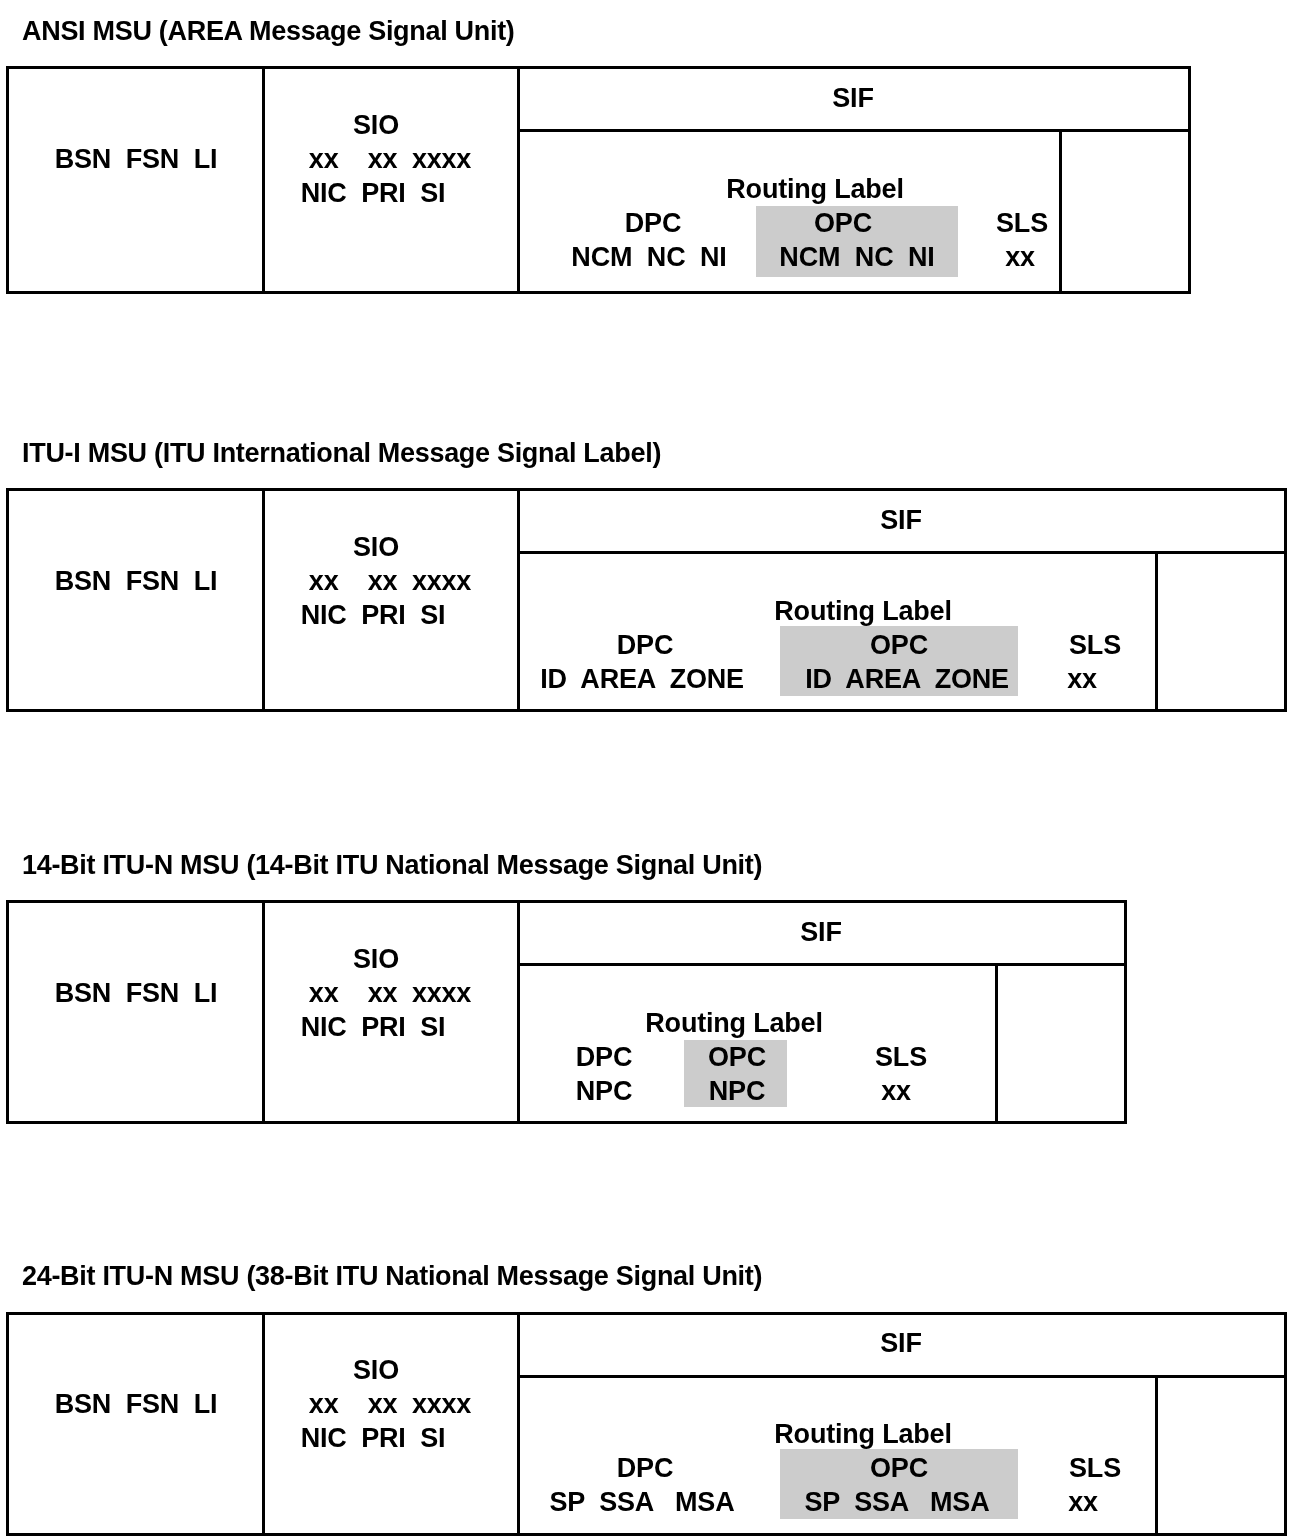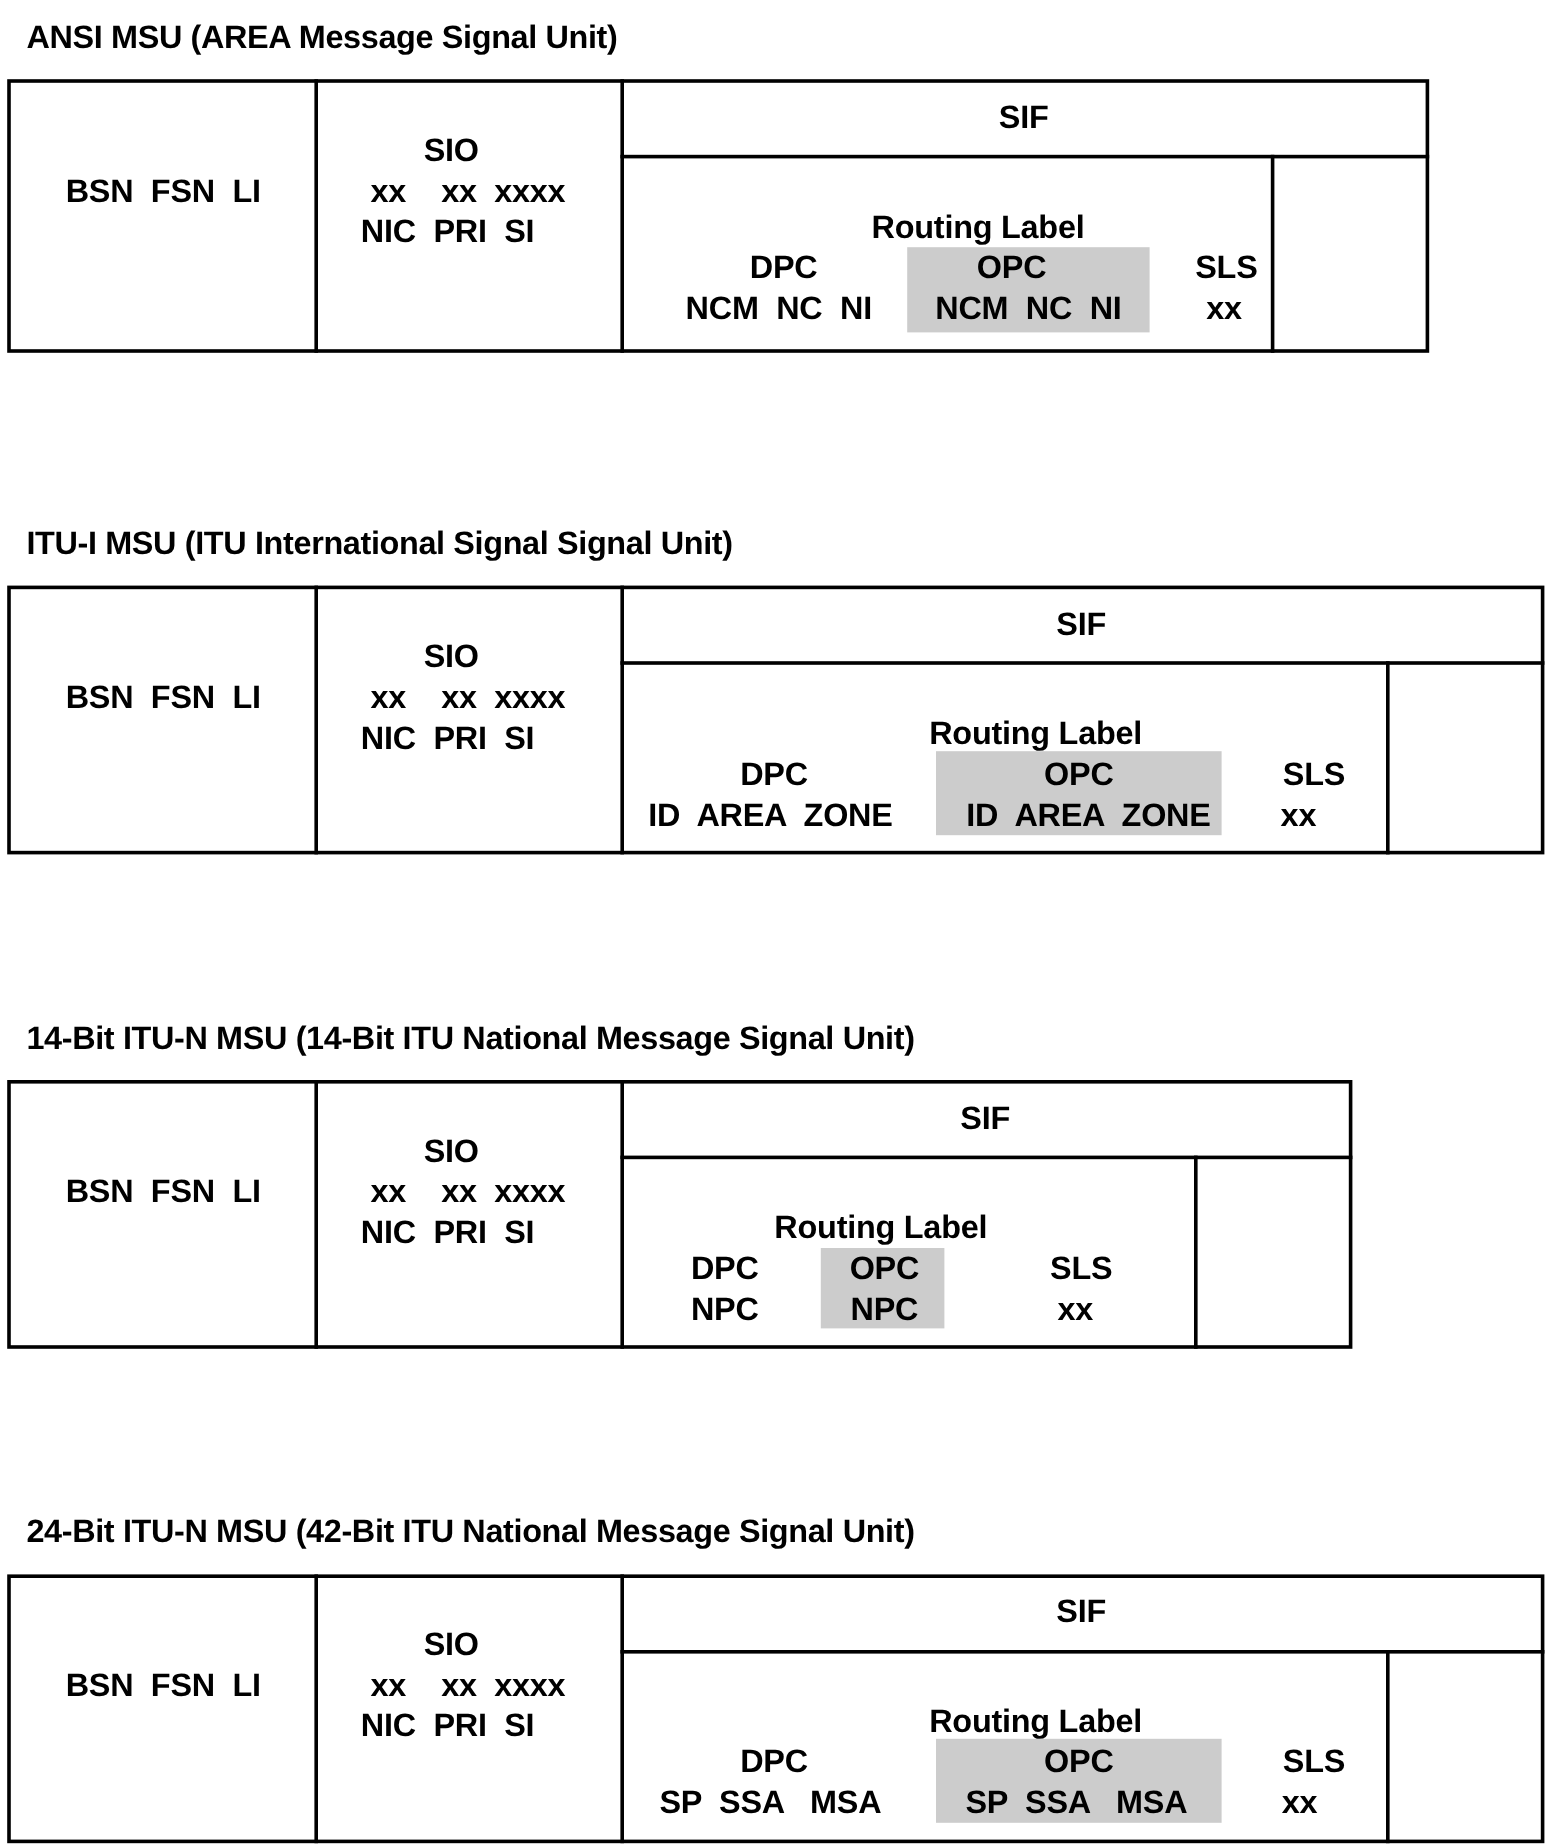--- a/index.html
+++ b/index.html
@@ -33,21 +33,21 @@
   <div class="t c" style="left:815px; top:176px;">Routing Label</div>
   <div class="t c" style="left:653px; top:210px;">DPC</div>
   <div class="t c" style="left:649px; top:244px;">NCM  NC  NI</div>
   <div class="t c" style="left:843px; top:210px;">OPC</div>
   <div class="t c" style="left:857px; top:244px;">NCM  NC  NI</div>
   <div class="t c" style="left:1022px; top:210px;">SLS</div>
   <div class="t c" style="left:1020px; top:244px;">xx</div>
 </div>
 
 <div>
-  <div class="title" style="top:438px;">ITU-I MSU (ITU International Signal Signal Unit)</div>
+  <div class="title" style="top:438px;">ITU-I MSU (ITU International Message Signal Label)</div>
   <div class="box" style="left:6px; top:488px; width:1281px; height:224px;"></div>
   <div class="vline" style="left:262px; top:488px; height:224px;"></div>
   <div class="vline" style="left:517px; top:488px; height:224px;"></div>
   <div class="hline" style="left:517px; top:551px; width:770px;"></div>
   <div class="vline" style="left:1155px; top:551px; height:161px;"></div>
   <div class="shade" style="left:780px; top:626px; width:238px; height:70px;"></div>
 
   <div class="t c" style="left:136px; top:568px;">BSN  FSN  LI</div>
   <div class="t c" style="left:376px; top:534px;">SIO</div>
   <div class="t c" style="left:390px; top:568px;">xx    xx  xxxx</div>
@@ -79,21 +79,21 @@
   <div class="t c" style="left:734px; top:1010px;">Routing Label</div>
   <div class="t c" style="left:604px; top:1044px;">DPC</div>
   <div class="t c" style="left:604px; top:1078px;">NPC</div>
   <div class="t c" style="left:737px; top:1044px;">OPC</div>
   <div class="t c" style="left:737px; top:1078px;">NPC</div>
   <div class="t c" style="left:901px; top:1044px;">SLS</div>
   <div class="t c" style="left:896px; top:1078px;">xx</div>
 </div>
 
 <div>
-  <div class="title" style="top:1261px;">24-Bit ITU-N MSU (42-Bit ITU National Message Signal Unit)</div>
+  <div class="title" style="top:1261px;">24-Bit ITU-N MSU (38-Bit ITU National Message Signal Unit)</div>
   <div class="box" style="left:6px; top:1312px; width:1281px; height:224px;"></div>
   <div class="vline" style="left:262px; top:1312px; height:224px;"></div>
   <div class="vline" style="left:517px; top:1312px; height:224px;"></div>
   <div class="hline" style="left:517px; top:1375px; width:770px;"></div>
   <div class="vline" style="left:1155px; top:1375px; height:161px;"></div>
   <div class="shade" style="left:780px; top:1449px; width:238px; height:70px;"></div>
 
   <div class="t c" style="left:136px; top:1391px;">BSN  FSN  LI</div>
   <div class="t c" style="left:376px; top:1357px;">SIO</div>
   <div class="t c" style="left:390px; top:1391px;">xx    xx  xxxx</div>

